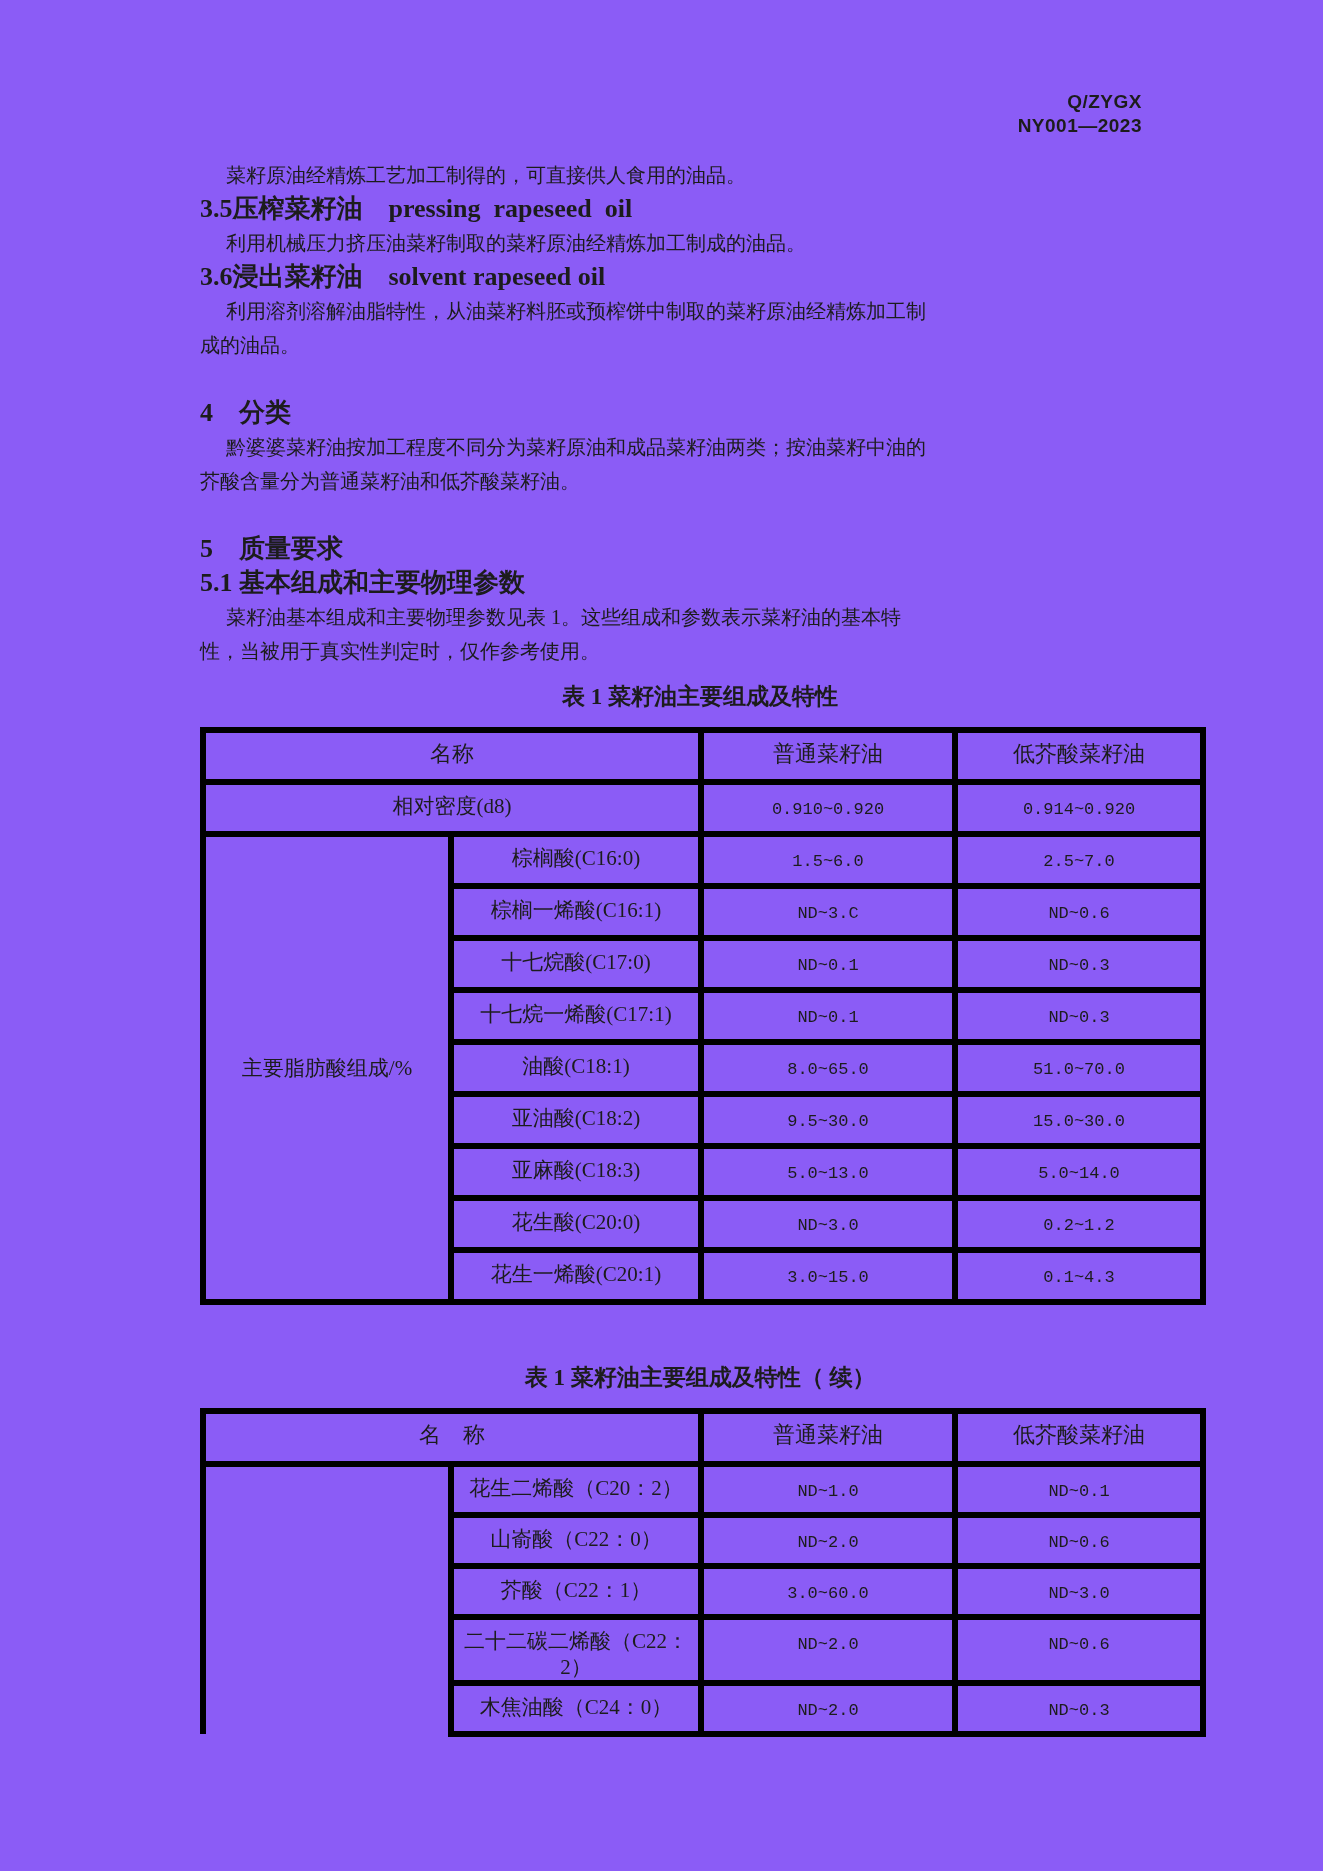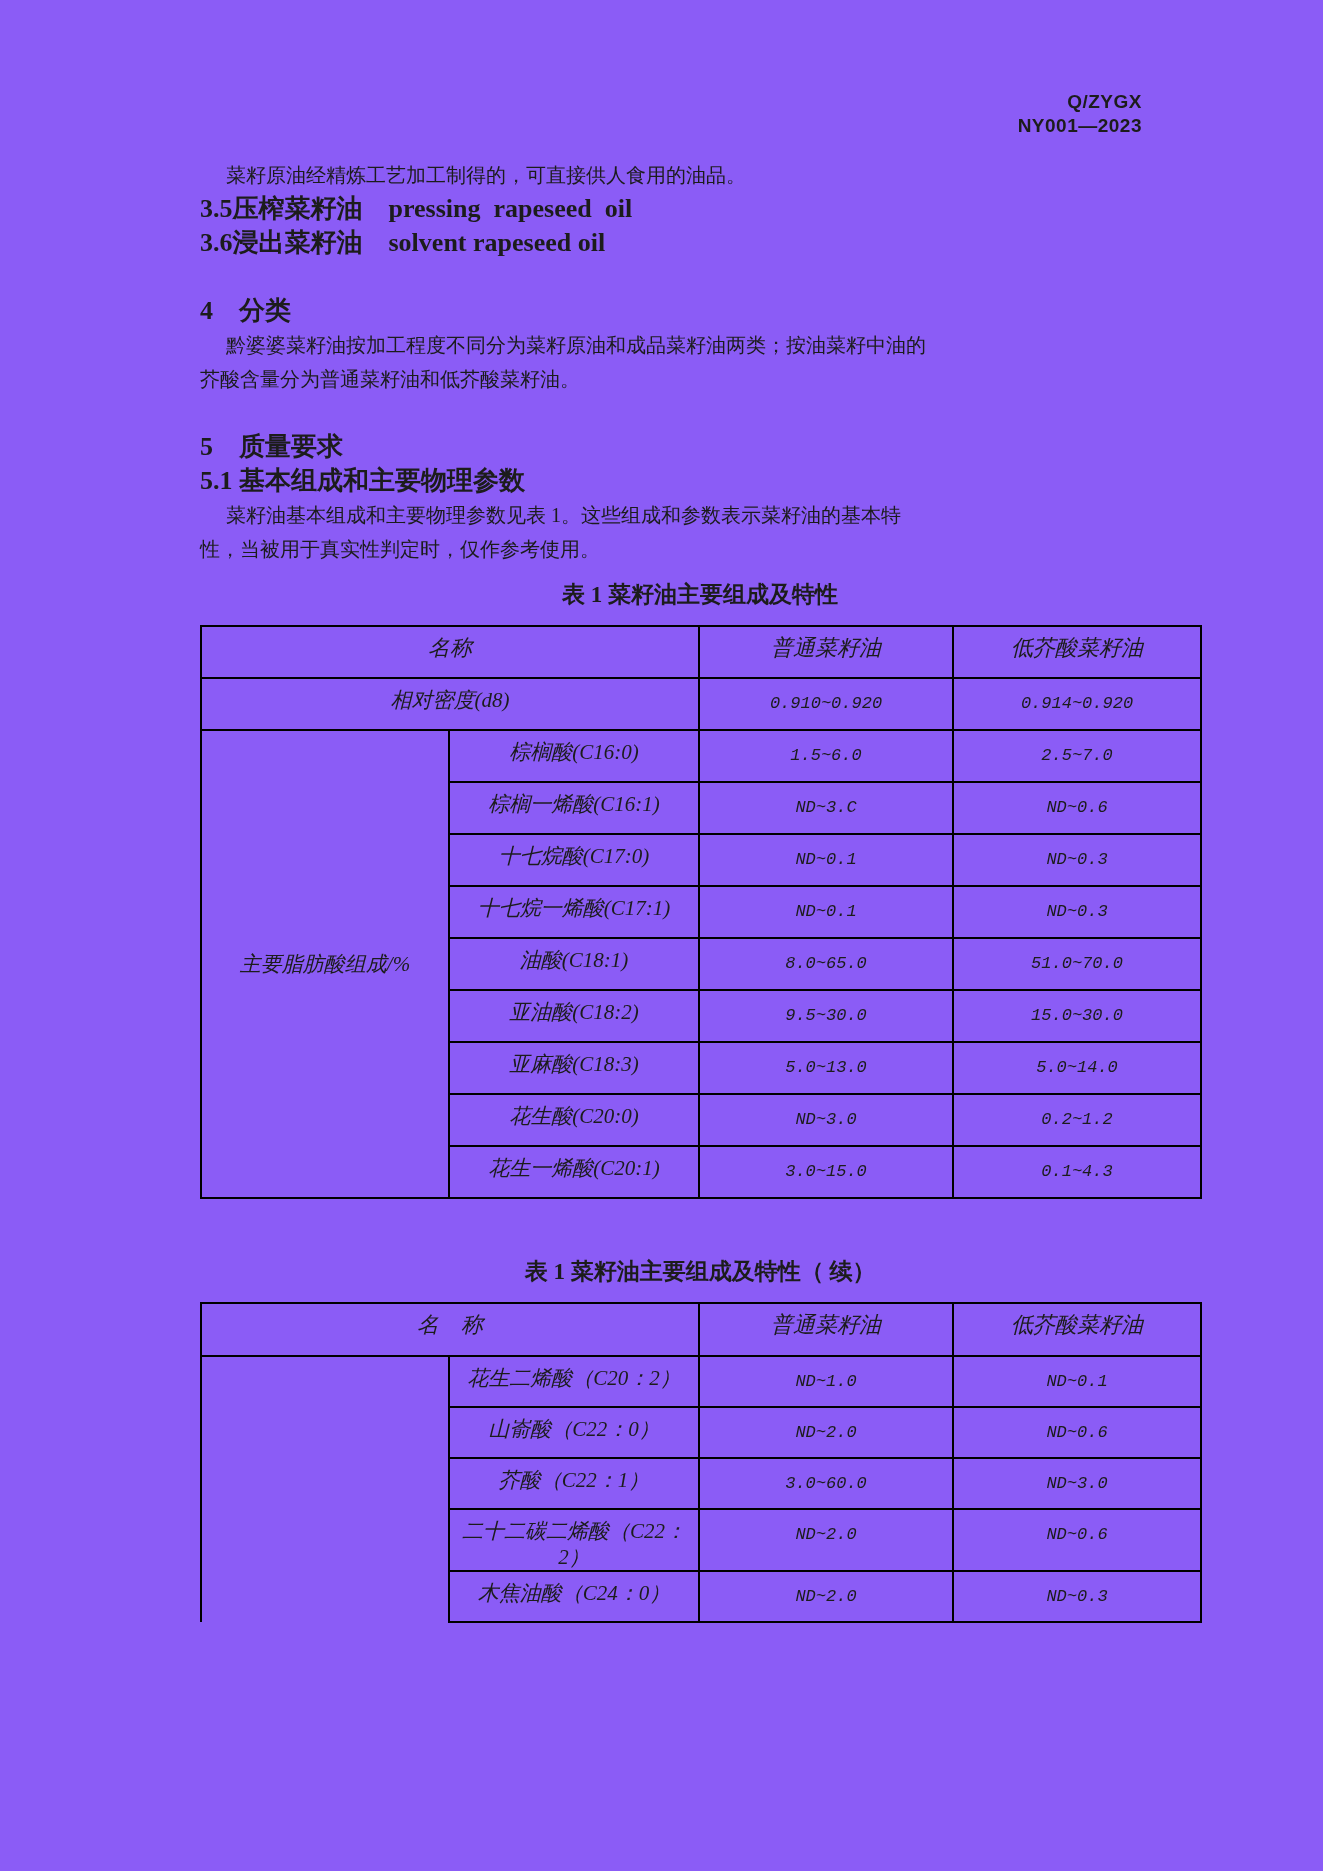--- a/index.html
+++ b/index.html
@@ -56,28 +56,27 @@
     line-height: 34px;
   }
   .tbl-caption.second { margin-top: 56px; }
   table.spec {
     border-collapse: collapse;
     table-layout: fixed;
     width: 1000px;
     margin-top: 13px;
   }
   table.spec td {
-    border: 2px solid #000000;
+    border: 6px solid #000000;
     text-align: center;
     vertical-align: top;
     padding: 8px 2px 0 2px;
     font-size: 21px;
     line-height: 26px;
     overflow: hidden;
-    font-style: italic;
   }
   table.spec td.head { font-size: 22px; }
   table.spec td.val {
     font-family: "Liberation Mono", "DejaVu Sans Mono", monospace;
     font-size: 17px;
     padding-top: 12px;
     letter-spacing: 0px;
   }
   table.spec td.group {
     vertical-align: middle;
@@ -95,21 +94,24 @@
 
   <div class="doc-code">
     <div>Q/ZYGX</div>
     <div>NY001—2023</div>
   </div>
 
   <div class="content">
 
     <p class="body-par">菜籽原油经精炼工艺加工制得的，可直接供人食用的油品。</p>
     <p class="heading">3.5压榨菜籽油　pressing  rapeseed  oil</p>
+    <p class="body-par">利用机械压力挤压油菜籽制取的菜籽原油经精炼加工制成的油品。</p>
     <p class="heading">3.6浸出菜籽油　solvent rapeseed oil</p>
+    <p class="body-par">利用溶剂溶解油脂特性，从油菜籽料胚或预榨饼中制取的菜籽原油经精炼加工制
+成的油品。</p>
     <p class="heading gap-before">4　分类</p>
     <p class="body-par">黔婆婆菜籽油按加工程度不同分为菜籽原油和成品菜籽油两类；按油菜籽中油的
 芥酸含量分为普通菜籽油和低芥酸菜籽油。</p>
     <p class="heading gap-before">5　质量要求</p>
     <p class="heading">5.1 基本组成和主要物理参数</p>
     <p class="body-par">菜籽油基本组成和主要物理参数见表 1。这些组成和参数表示菜籽油的基本特
 性，当被用于真实性判定时，仅作参考使用。</p>
 
     <p class="tbl-caption">表 1 菜籽油主要组成及特性</p>
 

